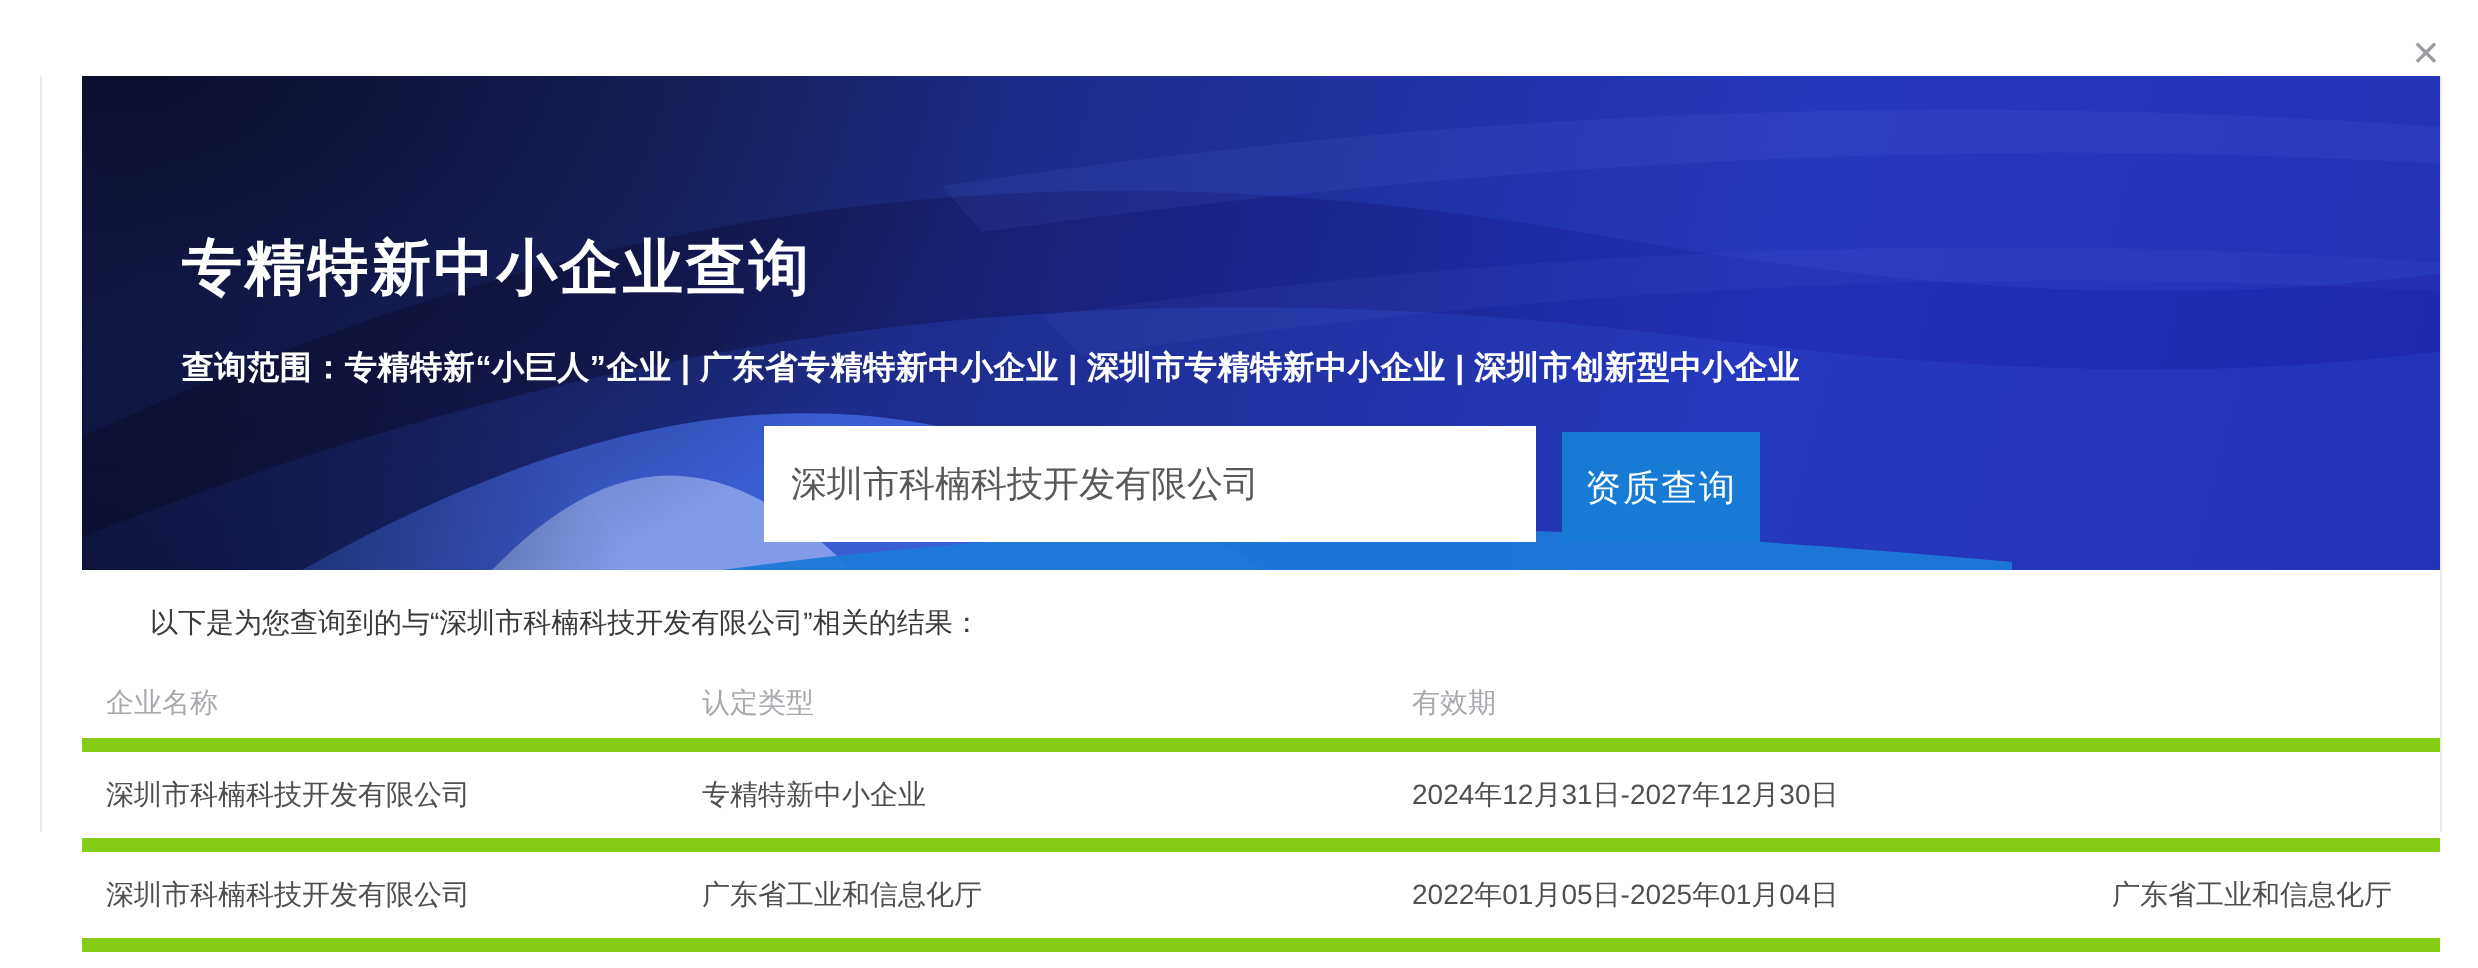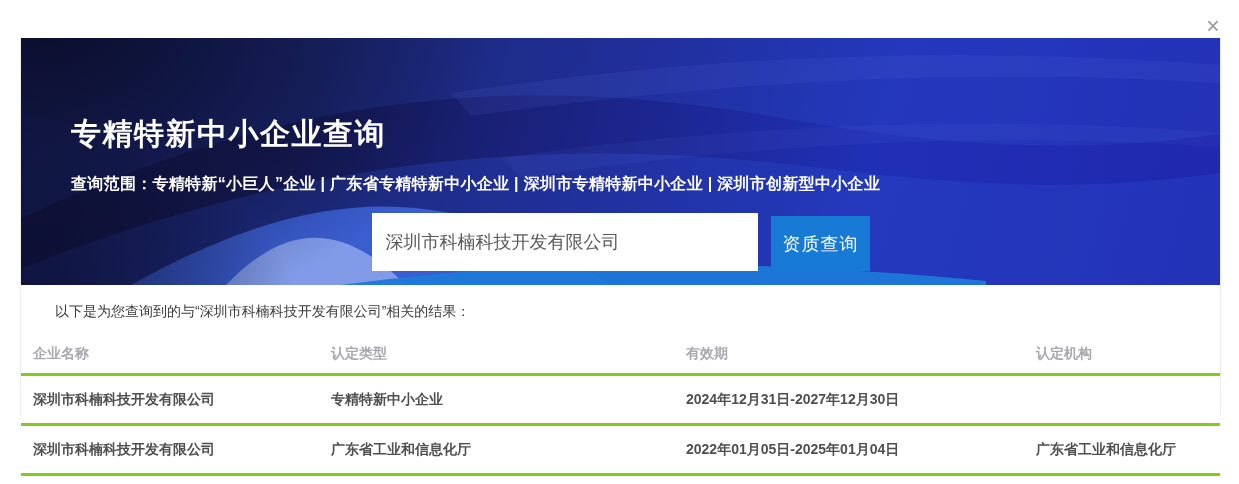--- a/index.html
+++ b/index.html
@@ -13,21 +13,21 @@
   .close-btn{
     position:absolute;top:12px;left:1199px;width:28px;height:28px;
     display:flex;align-items:center;justify-content:center;
     color:#9b9ba1;font-size:23px;font-weight:300;cursor:pointer;line-height:1;
     user-select:none;
   }
   
   .modal{
     position:absolute;left:20px;top:38px;width:1201px;height:378px;
     background:#ffffff;box-sizing:border-box;
-    border-left:1px solid #ebebeb;border-right:1px solid #ebebeb;
+    border-left:1px solid #ebebeb;border-right:1px solid #ebebeb;padding-left:20px;
   }
   
   .banner{
     position:relative;width:100%;height:247px;overflow:hidden;
     background:linear-gradient(105deg,#12143f 0%,#151a55 24%,#1b2488 48%,#2030b6 70%,#1f27ae 100%);
   }
   .banner svg{position:absolute;left:0;top:0;}
   .banner-shade-tl{
     position:absolute;inset:0;
     background:radial-gradient(ellipse 620px 430px at 2% -8%,rgba(9,11,38,0.9),rgba(9,11,38,0) 72%);
@@ -58,22 +58,21 @@
     background:#177bd5;color:#ffffff;font-size:18px;letter-spacing:1px;
     cursor:pointer;font-family:"Liberation Sans","DejaVu Sans",sans-serif;border-radius:0;
   }
   
   .results{padding-top:18px;}
   .summary{margin-left:34px;font-size:14px;color:#3a3a3a;}
   .table{margin-top:14px;}
   .t-row{
     display:grid;grid-template-columns:298px 355px 350px 1fr;
     align-items:center;padding-left:12px;box-sizing:border-box;
-    border-bottom:3px solid #84cc16;
-    font-weight:bold;
+    border-bottom:7px solid #84cc16;
   }
   .t-head{height:41px;color:#a8a8ae;font-size:14px;}
   .t-data{height:50px;color:#4f4f4f;font-size:14px;}
 </style>
 </head>
 <body>
 
 <div class="close-btn">×</div>
 
 <div class="modal">
@@ -102,21 +101,20 @@
   </div>
 
   <div class="results">
     <div class="summary">以下是为您查询到的与“深圳市科楠科技开发有限公司”相关的结果：</div>
 
     <div class="table">
       <div class="t-row t-head">
         <div>企业名称</div>
         <div>认定类型</div>
         <div>有效期</div>
-        <div>认定机构</div>
       </div>
 
       <div class="t-row t-data">
         <div>深圳市科楠科技开发有限公司</div>
         <div>专精特新中小企业</div>
         <div>2024年12月31日-2027年12月30日</div>
       </div>
 
       <div class="t-row t-data">
         <div>深圳市科楠科技开发有限公司</div>

